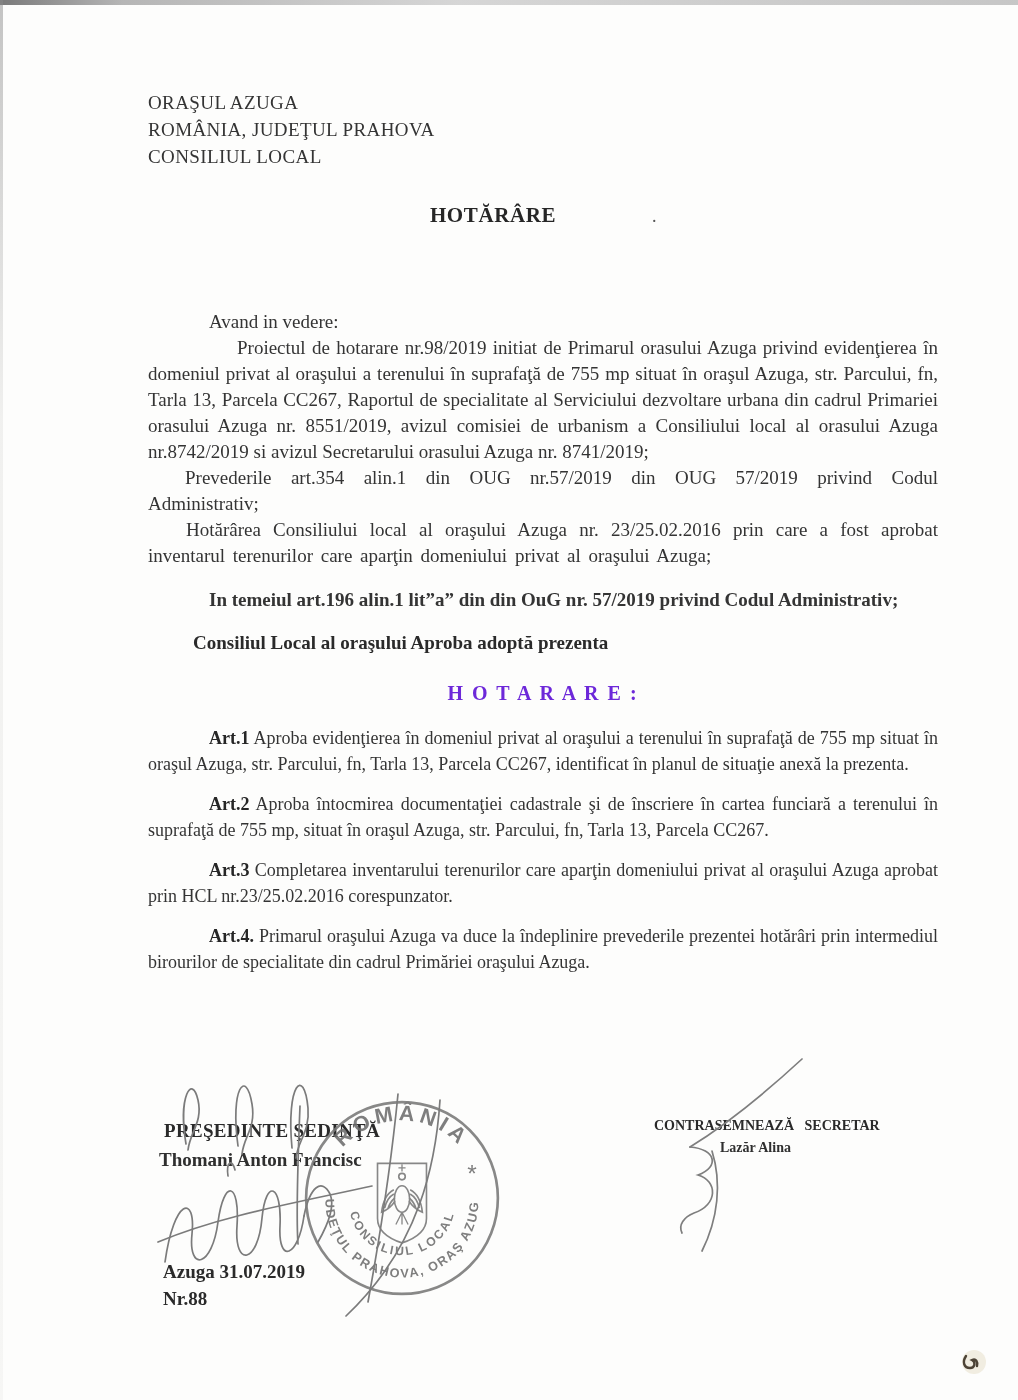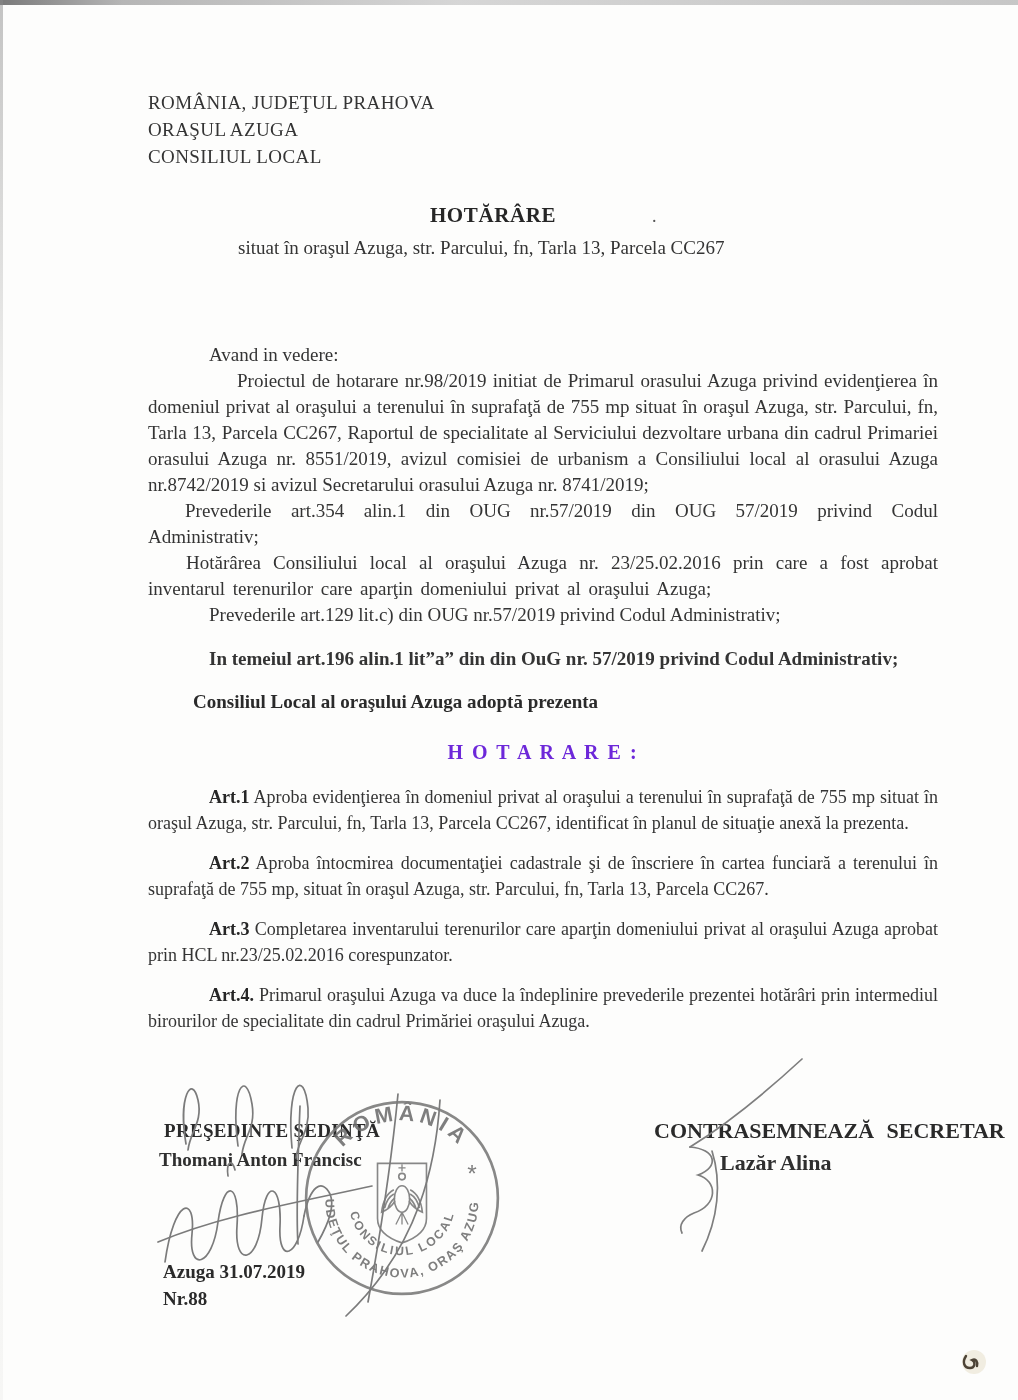--- a/index.html
+++ b/index.html
@@ -62,21 +62,21 @@
   .article.a0 { margin-top: 20px; }
   .article.a1 { margin-top: 14px; }
   .article.a2 { margin-top: 14px; }
   .article.a3 { margin-top: 14px; }
   .article .lbl { font-weight: bold; color: #262626; }
 
   
   .sig-president { position: absolute; left: 164px; top: 1120px; font-size: 19px; }
   .sig-president .role { font-weight: bold; color: #2a2a2a; letter-spacing: .3px; }
   .sig-president .name { font-weight: bold; color: #2f2f2f; margin-top: 7px; margin-left: -5px; }
-  .sig-secretary { position: absolute; left: 654px; top: 1118px; font-size: 22px; }
+  .sig-secretary { position: absolute; left: 654px; top: 1118px; font-size: 14px; }
   .sig-secretary .role { font-weight: bold; color: #2a2a2a; word-spacing: 7px; }
   .sig-secretary .name { font-weight: bold; color: #2f2f2f; margin-top: 6px; margin-left: 66px; }
 
   .issued-block { position: absolute; left: 163px; top: 1258px; font-size: 19px; line-height: 27px;
                   font-weight: bold; color: #2a2a2a; }
 
   
   .stamp { position: absolute; left: 300px; top: 1096px; width: 204px; height: 204px; opacity: .88; }
   .ink { position: absolute; pointer-events: none; }
   .ink-president { left: 140px; top: 1066px; width: 490px; height: 270px; }
@@ -84,43 +84,41 @@
 </style>
 </head>
 <body>
 
 <div class="page">
 
   <div class="scan-edge-top"></div>
   <div class="scan-edge-left"></div>
 
   <div class="header">
+    <div>ORAŞUL AZUGA</div>
     <div>ROMÂNIA, JUDEŢUL PRAHOVA</div>
-    <div>ORAŞUL AZUGA</div>
     <div>CONSILIUL LOCAL</div>
   </div>
 
   <div class="title-block">
     <h1 class="doc-title">HOTĂRÂRE</h1>
     <div class="subtitle">
-      <div>situat în oraşul Azuga,  str. Parcului, fn, Tarla 13, Parcela CC267</div>
     </div>
   </div>
   <span class="title-dot">.</span>
 
   <div class="preamble">
     <p class="considering">Avand in vedere:</p>
     <p class="recital r0">Proiectul de hotarare nr.98/2019 initiat de Primarul orasului Azuga privind evidenţierea în domeniul privat al oraşului a terenului în suprafaţă de 755 mp situat în oraşul Azuga, str. Parcului, fn, Tarla 13, Parcela CC267, Raportul de specialitate al Serviciului dezvoltare urbana din cadrul Primariei orasului Azuga nr. 8551/2019, avizul comisiei de urbanism a Consiliului local al orasului Azuga nr.8742/2019 si avizul Secretarului orasului Azuga nr. 8741/2019;</p>
     <p class="recital r1">Prevederile art.354 alin.1 din OUG nr.57/2019 din OUG 57/2019 privind Codul Administrativ;</p>
     <p class="recital r2">Hotărârea Consiliului local al oraşului Azuga nr. 23/25.02.2016 prin care a fost aprobat inventarul terenurilor care aparţin domeniului privat al oraşului Azuga;</p>
-    <p class="recital r3">Prevederile art.129 lit.c) din OUG nr.57/2019 privind Codul Administrativ;</p>
     <p class="legal-basis">In temeiul art.196 alin.1 lit”a” din din OuG nr. 57/2019 privind Codul Administrativ;</p>
   </div>
 
-  <p class="adoption">Consiliul Local al oraşului Azuga adoptă prezenta</p>
+  <p class="adoption">Consiliul Local al oraşului Aproba adoptă prezenta</p>
   <h2 class="decision-heading">H O T A R A R E :</h2>
 
   <div class="articles">
     <p class="article a0"><span class="lbl">Art.1</span><span> Aproba evidenţierea în domeniul privat al oraşului a terenului în suprafaţă de 755 mp situat în oraşul Azuga, str. Parcului, fn, Tarla 13, Parcela CC267, identificat în planul de situaţie anexă la prezenta.</span></p>
     <p class="article a1"><span class="lbl">Art.2</span><span> Aproba întocmirea documentaţiei cadastrale şi de înscriere în cartea funciară a terenului în suprafaţă de 755 mp, situat în oraşul Azuga, str. Parcului, fn, Tarla 13, Parcela CC267.</span></p>
     <p class="article a2"><span class="lbl">Art.3</span><span> Completarea inventarului terenurilor care aparţin domeniului privat al oraşului Azuga aprobat prin HCL nr.23/25.02.2016 corespunzator.</span></p>
     <p class="article a3"><span class="lbl">Art.4.</span><span> Primarul oraşului Azuga va duce la îndeplinire prevederile prezentei hotărâri prin intermediul birourilor de specialitate din cadrul Primăriei oraşului Azuga.</span></p>
   </div>
 
   <div class="sig-president">

